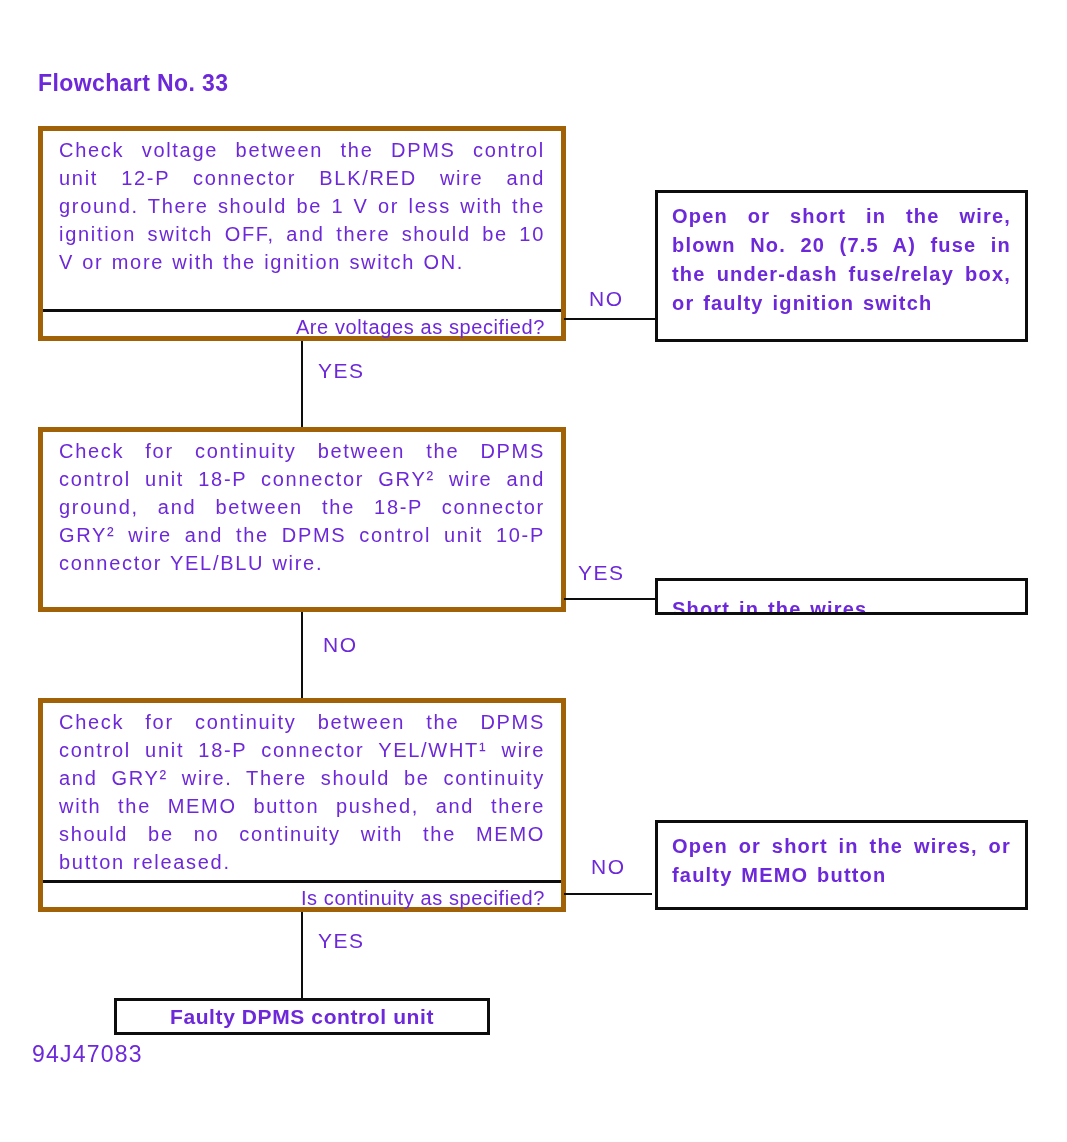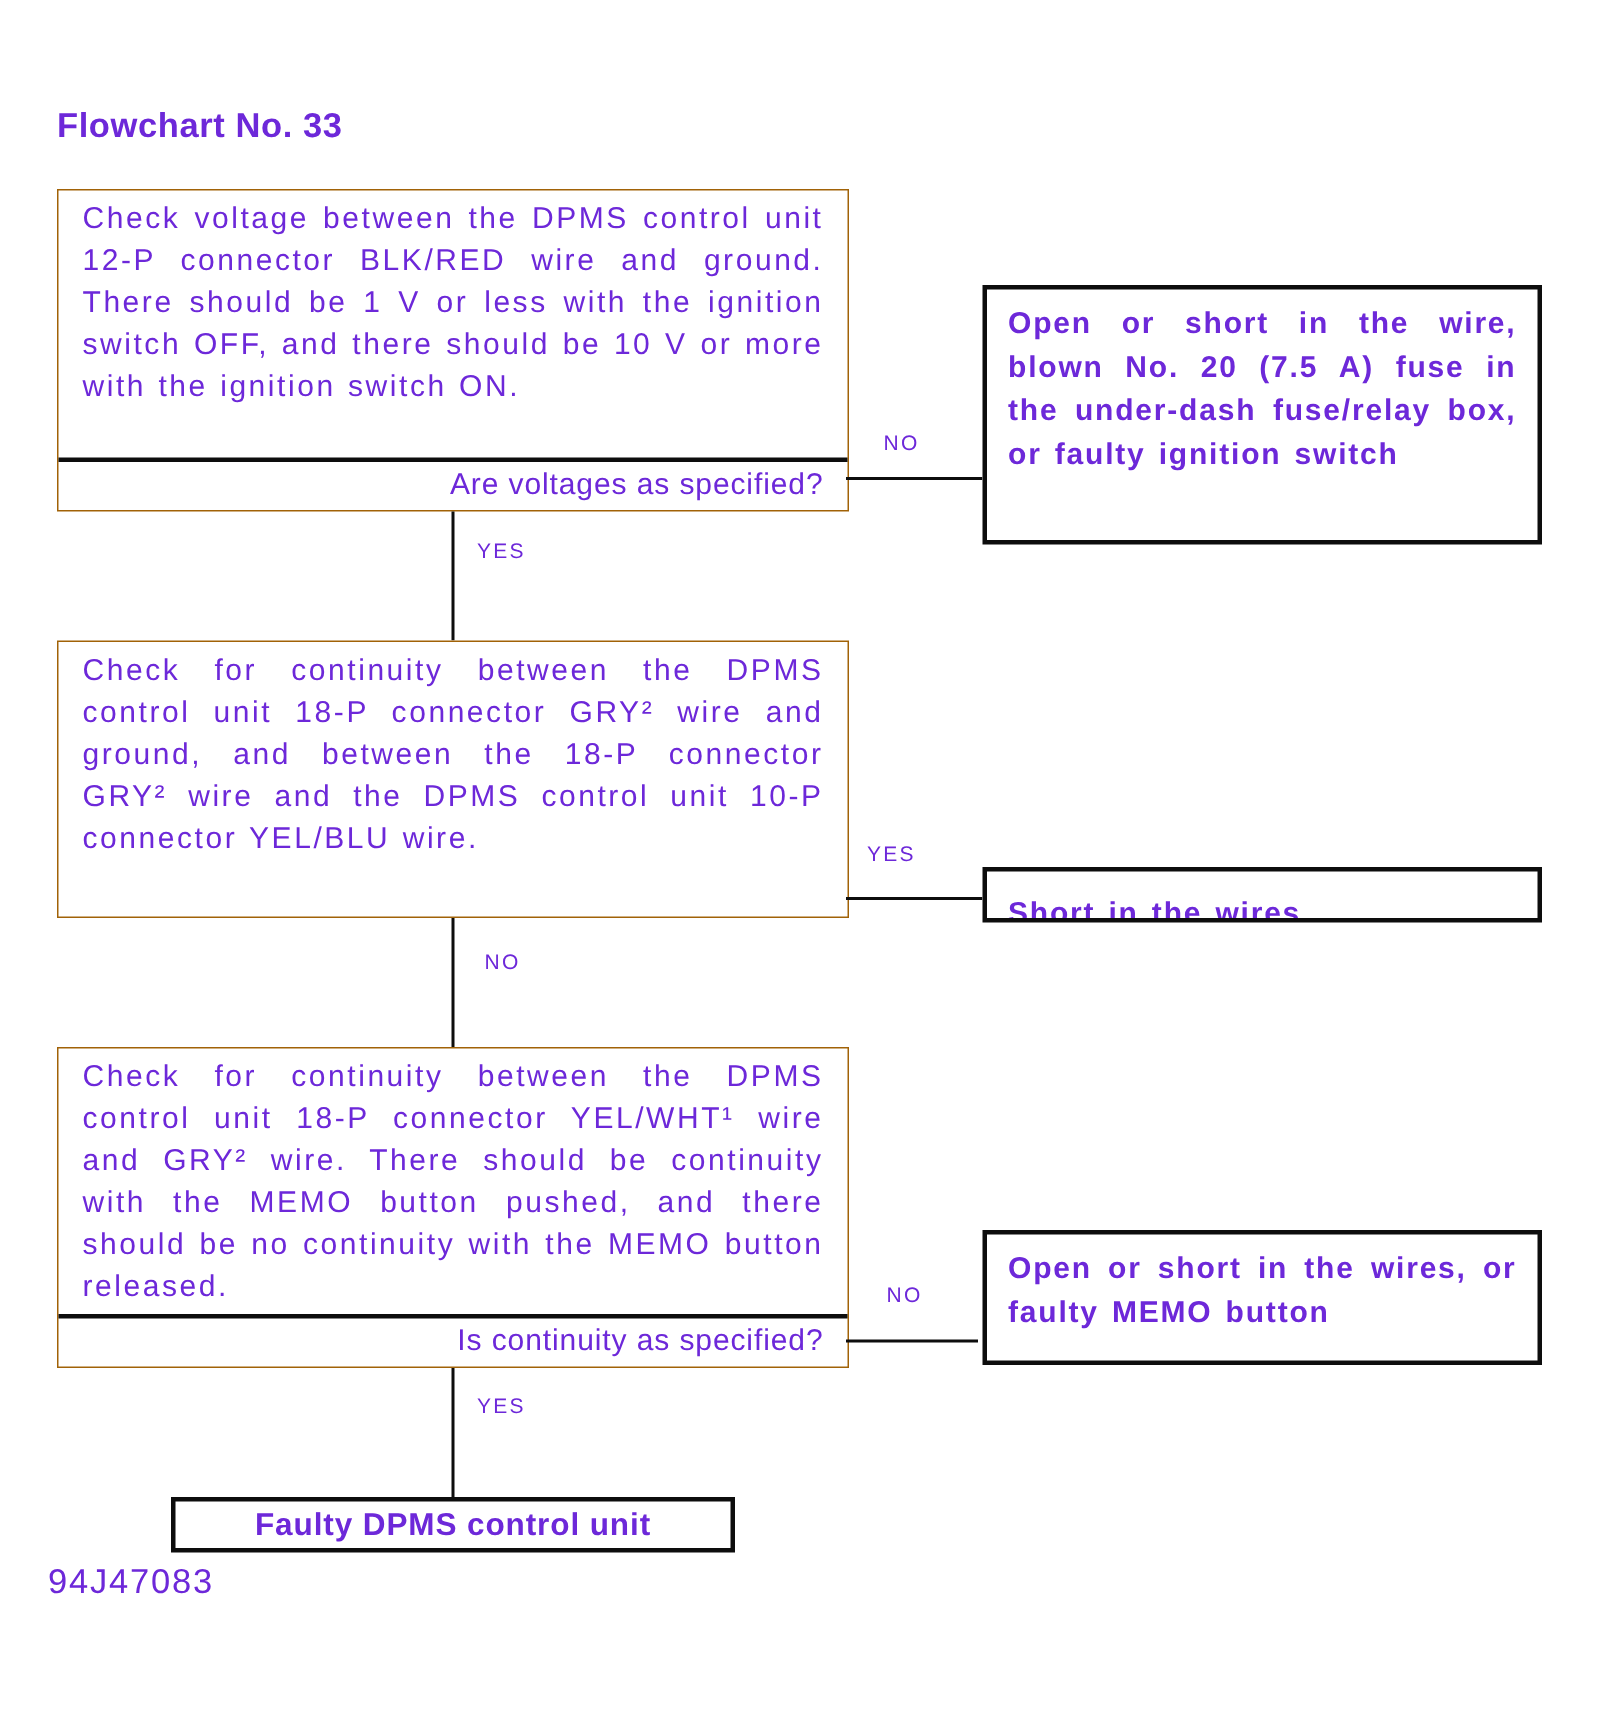--- a/index.html
+++ b/index.html
@@ -7,61 +7,61 @@
     position:relative; width:1067px; height:1142px; background:#ffffff;
     font-family:"Liberation Sans", sans-serif; color:#6d28d9; overflow:hidden;
   }
   .title {
     position:absolute; left:38px; top:70px; margin:0;
     font-size:23px; font-weight:bold; letter-spacing:0.4px;
   }
   
   .step-box {
     position:absolute; left:38px; width:528px; box-sizing:border-box;
-    border:1px solid #a16207; background:#ffffff;
+    border:5px solid #a16207; background:#ffffff;
   }
   .step-main {
     box-sizing:border-box; padding:5px 16px 0 16px; overflow:hidden;
     font-size:20px; line-height:28px; text-align:justify;
     letter-spacing:1.7px; word-spacing:1px;
   }
   .step-q {
     box-sizing:border-box; border-top:3px solid #0d0d0d; height:21px;
     padding:2px 16px 0 16px; font-size:20px; line-height:26px; letter-spacing:0.6px;text-align:right;
   }
   #step1 { top:126px; height:215px; } #step1 .step-main { height:178px; }
   #step2 { top:427px; height:185px; } #step2 .step-main { height:148px; }
   #step3 { top:698px; height:214px; } #step3 .step-main { height:177px; }
   
   .result-box {
     position:absolute; left:655px; width:373px; box-sizing:border-box;
     border:3px solid #0d0d0d; background:#ffffff; overflow:hidden;
     font-weight:bold; font-size:20px; line-height:29px;
     letter-spacing:1.2px; word-spacing:2px; text-align:justify; padding:9px 14px;
   }
-  #rb1 { top:190px; height:173px; }
+  #rb1 { top:190px; height:152px; }
   #rb2 { top:578px; height:37px; padding:15px 14px; line-height:27px; }
   #rb3 { top:820px; height:90px; }
   .final-box {
     position:absolute; left:114px; top:998px; width:376px; height:37px;
     box-sizing:border-box; border:3px solid #0d0d0d; background:#ffffff;
     font-weight:bold; font-size:21px; line-height:31px; text-align:center;
     letter-spacing:0.6px;
   }
   
   .vline { position:absolute; width:2px; background:#0d0d0d; left:301px; }
   #v1 { top:341px; height:86px; }
   #v2 { top:612px; height:86px; }
   #v3 { top:912px; height:86px; }
   .hline { position:absolute; height:2px; background:#0d0d0d; left:564px; width:91px; }
   #h1 { top:318px; }
   #h2 { top:598px; }
   #h3 { top:893px; width:88px; }
   
-  .edge-label { position:absolute; font-size:14px; letter-spacing:1.5px; }
+  .edge-label { position:absolute; font-size:21px; letter-spacing:1.5px; }
   #lbl-no1  { left:589px; top:287px; }
   #lbl-yes1 { left:318px; top:359px; }
   #lbl-yes2 { left:578px; top:561px; }
   #lbl-no2  { left:323px; top:633px; }
   #lbl-no3  { left:591px; top:855px; }
   #lbl-yes3 { left:318px; top:929px; }
   .doc-code {
     position:absolute; left:32px; top:1041px;
     font-size:23px; letter-spacing:1.2px;
   }

